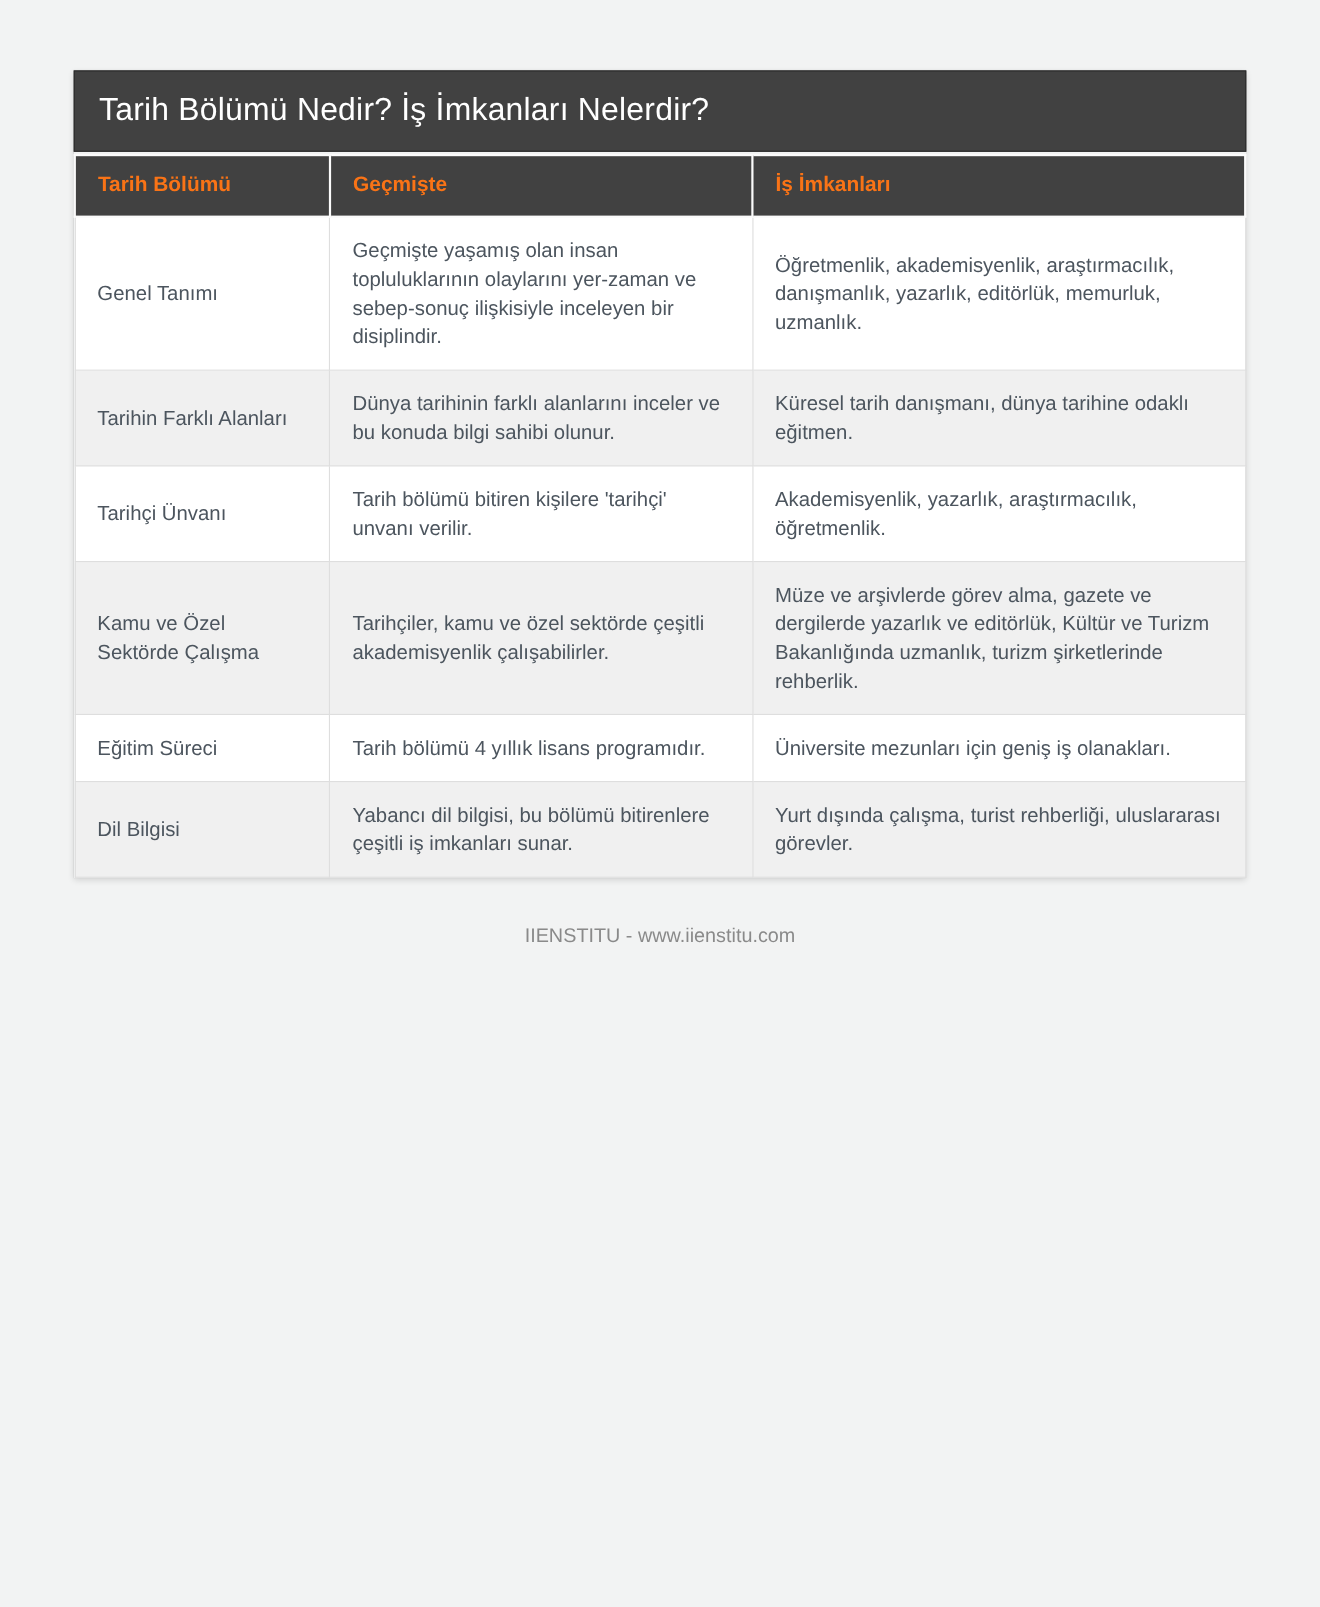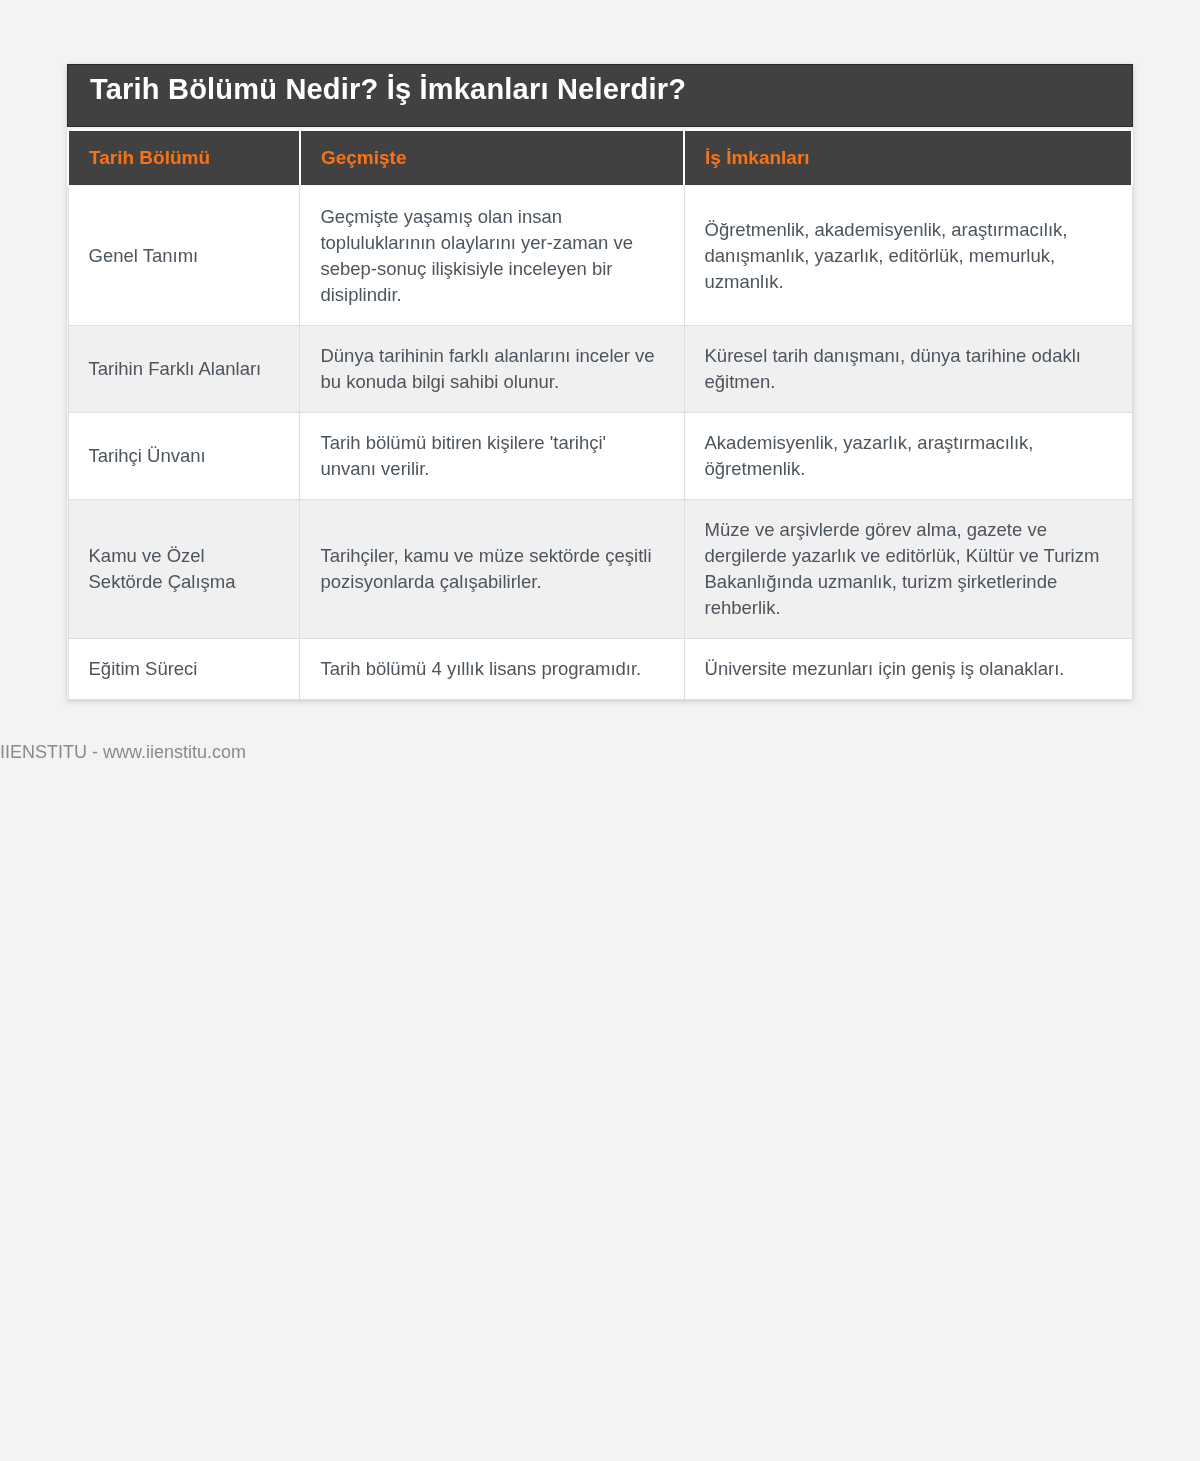--- a/index.html
+++ b/index.html
@@ -27,22 +27,22 @@
     width:1066px;
     margin:0 auto;
     box-shadow:0 2px 6px rgba(0,0,0,0.14), 0 0 1px rgba(0,0,0,0.10);
     background:transparent;
   }
   .title-bar{
     background:var(--dark);
     border:1px solid var(--dark-border);
     color:#ffffff;
     font-size:29px;
-    font-weight:bold;
-    padding:8px 22px 20px 22px;
+    font-weight:normal;
+    padding:19px 22px 20px 22px;
     letter-spacing:0.2px;
     margin-bottom:2px;
   }
   table.info{
     width:100%;
     border-collapse:collapse;
     table-layout:fixed;
   }
   col.c-topic{width:21.8%;}
   col.c-desc{width:36.1%;}
@@ -62,20 +62,21 @@
     font-size:18.5px;
     line-height:26px;
     vertical-align:middle;
     padding:17px 20px;
     border:1px solid var(--cell-border);
   }
   tbody tr:nth-child(even) td{
     background:var(--row-alt);
   }
   .footer{
+    text-align:center;
     color:var(--muted);
     font-size:18px;
     margin-top:42px;
     padding-bottom:60px;
   }
 </style>
 </head>
 <body>
 
 <div class="page">
@@ -108,27 +109,32 @@
             <td>Dünya tarihinin farklı alanlarını inceler ve bu konuda bilgi sahibi olunur.</td>
             <td>Küresel tarih danışmanı, dünya tarihine odaklı eğitmen.</td>
           </tr>
           <tr>
             <td>Tarihçi Ünvanı</td>
             <td>Tarih bölümü bitiren kişilere 'tarihçi' unvanı verilir.</td>
             <td>Akademisyenlik, yazarlık, araştırmacılık, öğretmenlik.</td>
           </tr>
           <tr>
             <td>Kamu ve Özel Sektörde Çalışma</td>
-            <td>Tarihçiler, kamu ve müze sektörde çeşitli pozisyonlarda çalışabilirler.</td>
+            <td>Tarihçiler, kamu ve özel sektörde çeşitli akademisyenlik çalışabilirler.</td>
             <td>Müze ve arşivlerde görev alma, gazete ve dergilerde yazarlık ve editörlük, Kültür ve Turizm Bakanlığında uzmanlık, turizm şirketlerinde rehberlik.</td>
           </tr>
           <tr>
             <td>Eğitim Süreci</td>
             <td>Tarih bölümü 4 yıllık lisans programıdır.</td>
             <td>Üniversite mezunları için geniş iş olanakları.</td>
+          </tr>
+          <tr>
+            <td>Dil Bilgisi</td>
+            <td>Yabancı dil bilgisi, bu bölümü bitirenlere çeşitli iş imkanları sunar.</td>
+            <td>Yurt dışında çalışma, turist rehberliği, uluslararası görevler.</td>
           </tr>
         </tbody>
     </table>
 
   </div>
 
   <div class="footer">IIENSTITU - www.iienstitu.com</div>
 
 </div>
 

